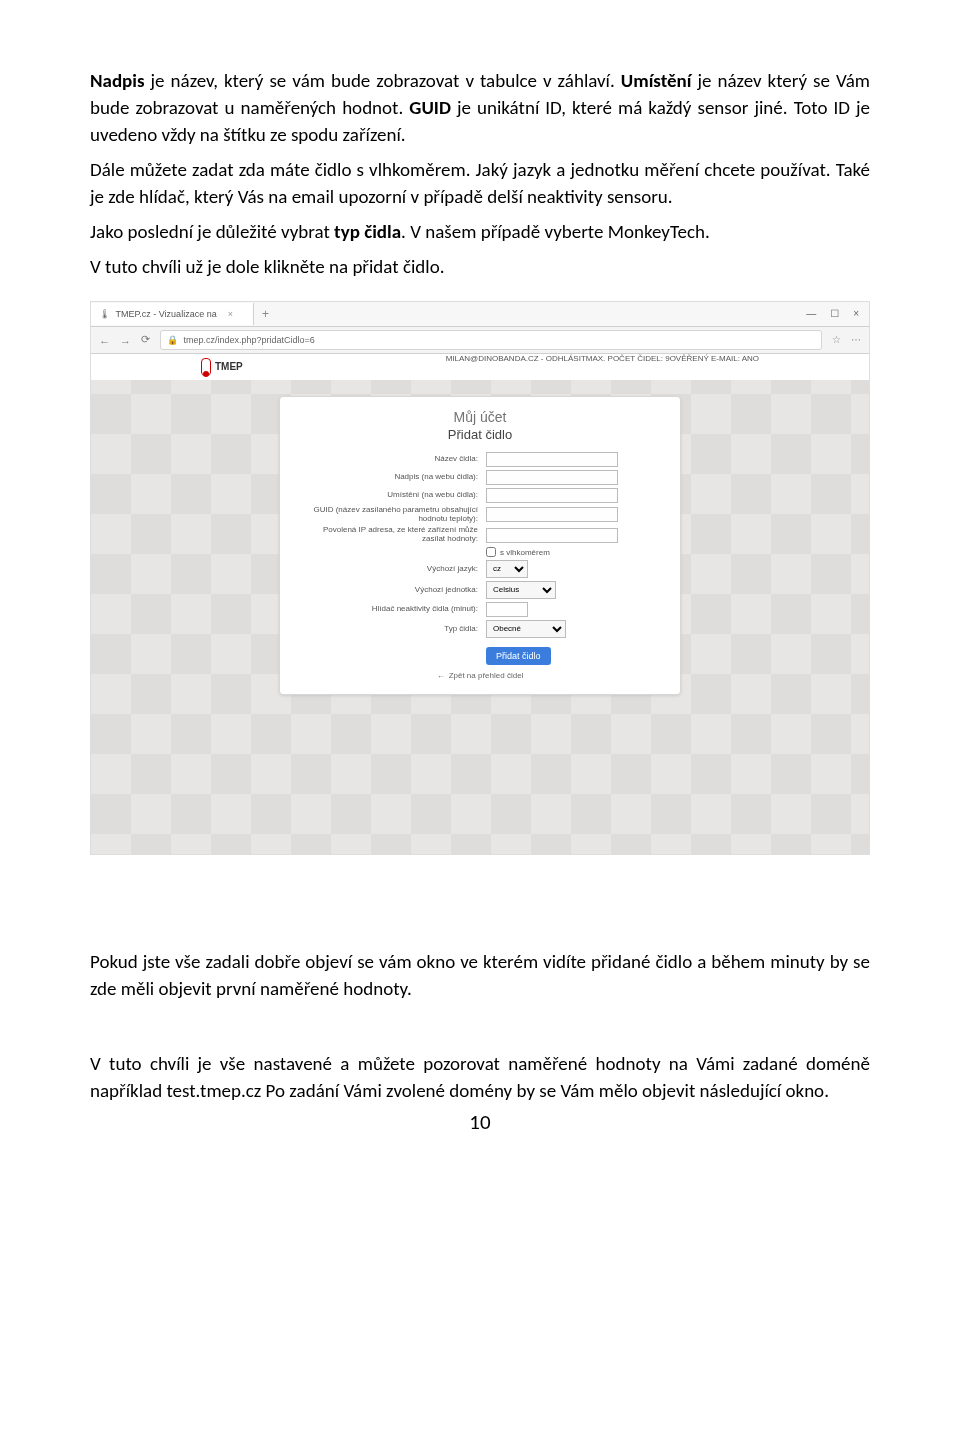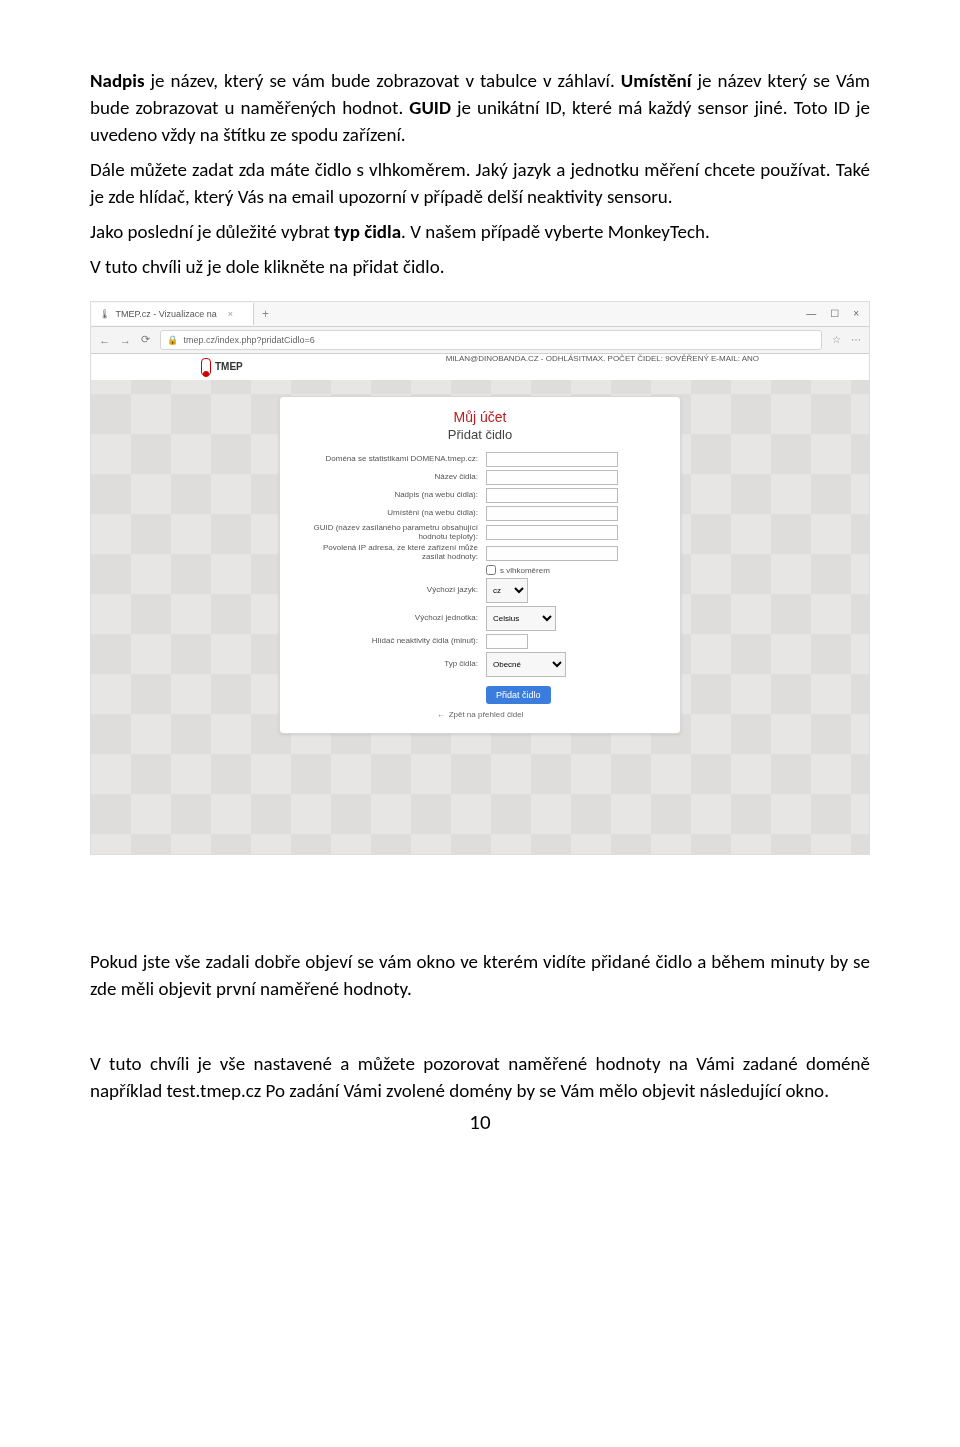--- a/index.html
+++ b/index.html
@@ -28,27 +28,27 @@
  linear-gradient(45deg,rgba(0,0,0,.04) 25%,transparent 25%,transparent 75%,rgba(0,0,0,.04) 75%);
  background-size:80px 80px;background-position:0 0,40px 40px}
 .topbar{position:relative;display:flex;height:26px;background:#fff;padding:0 110px;font-size:8px;color:#444}
 .logo{display:flex;align-items:center;gap:4px;font-weight:700;font-size:10px;color:#333}
 .thermo{display:inline-block;width:8px;height:16px;border:1px solid #c00;border-radius:4px;position:relative}
 .thermo::after{content:"";position:absolute;bottom:-2px;left:1px;width:6px;height:6px;background:#c00;border-radius:50%}
 .topbar .sp{flex:1}
 .topbar .itm{margin-left:0;color:#555}
 
 .card{position:relative;width:400px;margin:16px auto 0;background:#fff;border:1px solid #d7d7d7;border-radius:4px;box-shadow:0 1px 3px rgba(0,0,0,.1);padding:10px 0 14px}
-.card h1{margin:2px 0 2px;text-align:center;font-size:14px;color:#b91c1c;font-weight:400}
+.card h1{margin:2px 0 2px;text-align:center;font-size:14px;color:#737373;font-weight:400}
 .card h2{margin:0 0 10px;text-align:center;font-size:13px;color:#444;font-weight:400}
 .row{display:flex;align-items:center;margin:3px 0;padding:0 18px}
 .row .lab{flex:0 0 180px;text-align:right;font-size:8px;color:#555;padding-right:8px;line-height:1.1}
 .row .fld{width:130px}
 .ip{height:13px;border:1px solid #bbb;background:#fefefe;width:100%}
-.sel{height:25px;border:1px solid #bbb;background:#f7f7f7;font-size:8px;padding:0 2px}
+.sel{height:18px;border:1px solid #bbb;background:#f7f7f7;font-size:8px;padding:0 2px}
 .chk{display:flex;align-items:flex-end;font-size:8px;color:#555;gap:4px}
 .chk input{width:10px;height:10px;margin:0}
 .btn{display:inline-block;margin:6px 0 0 206px;background:#3b7ddd;color:#fff;font-size:9px;padding:4px 10px;border-radius:3px}
 .back{display:flex;align-items:center;justify-content:center;gap:4px;font-size:8px;color:#666;margin-top:6px}
 
 .pagenum{text-align:center;font-size:21px;}
 </style>
 </head>
 <body>
 
@@ -104,26 +104,20 @@
    <span class="sp"></span>
    <span class="itm">MILAN@DINOBANDA.CZ - ODHLÁSIT</span>
    <span class="itm">MAX. POČET ČIDEL: 9</span>
    <span class="itm">OVĚŘENÝ E-MAIL: ANO</span>
   </div>
 
   <div class="card">
    <h1>Můj účet</h1>
    <h2>Přidat čidlo</h2>
 
-   <div class="row">
-            <div class="lab">Doména se statistikami DOMENA.tmep.cz:</div>
-            <div class="fld">
-              <div class="ip"></div>
-            </div>
-          </div>
    <div class="row">
             <div class="lab">Název čidla:</div>
             <div class="fld">
               <div class="ip"></div>
             </div>
           </div>
    <div class="row">
             <div class="lab">Nadpis (na webu čidla):</div>
             <div class="fld">
               <div class="ip"></div>

